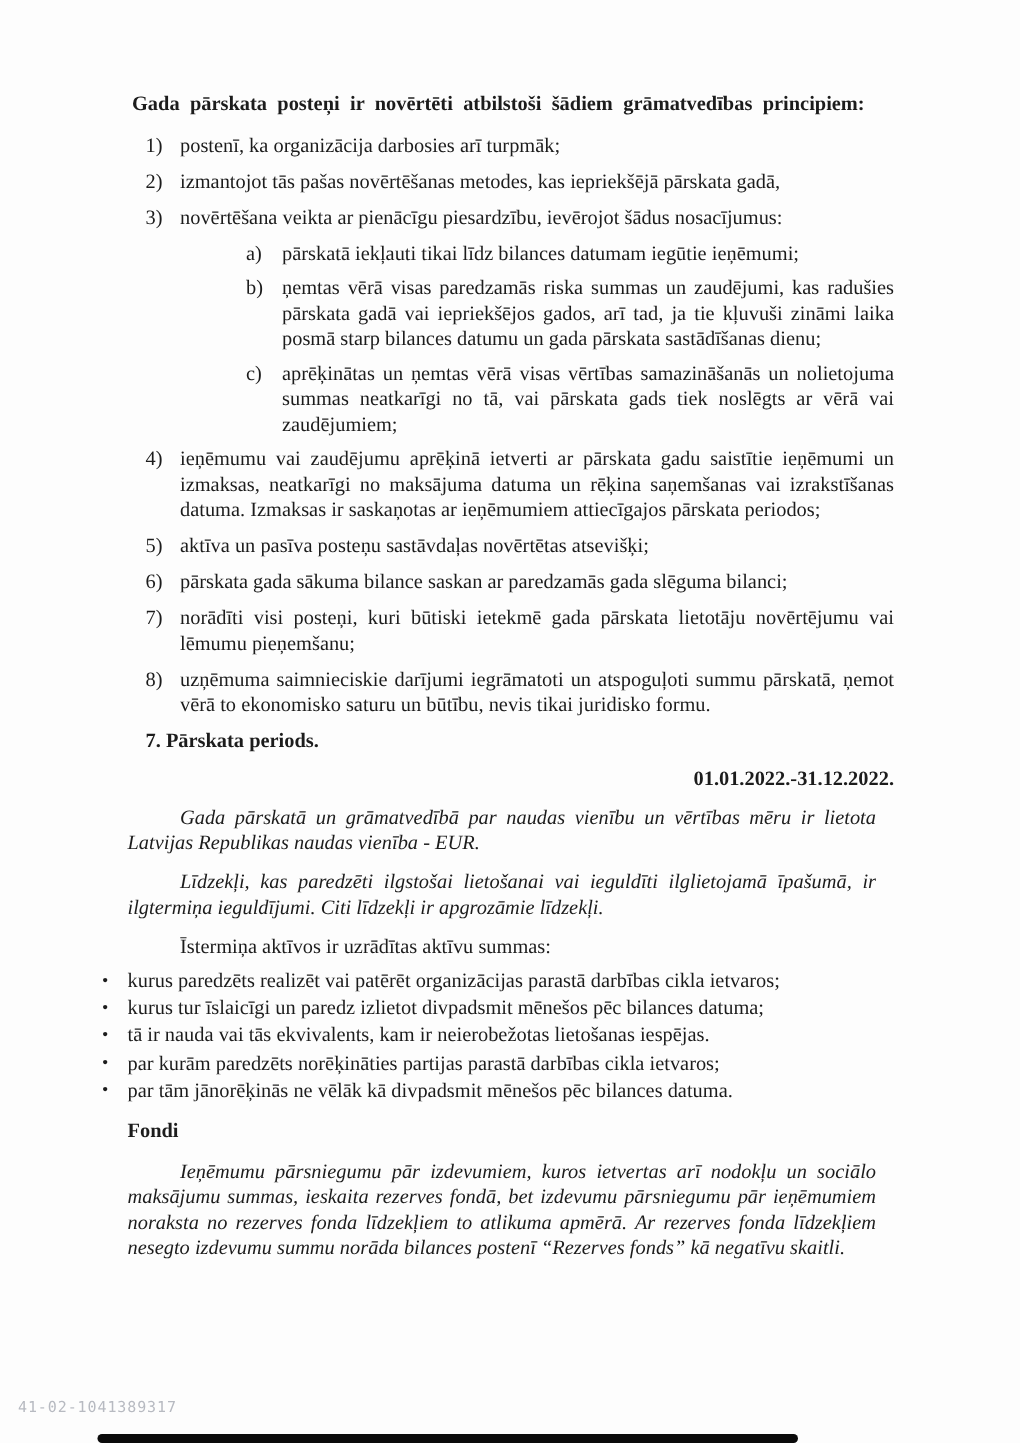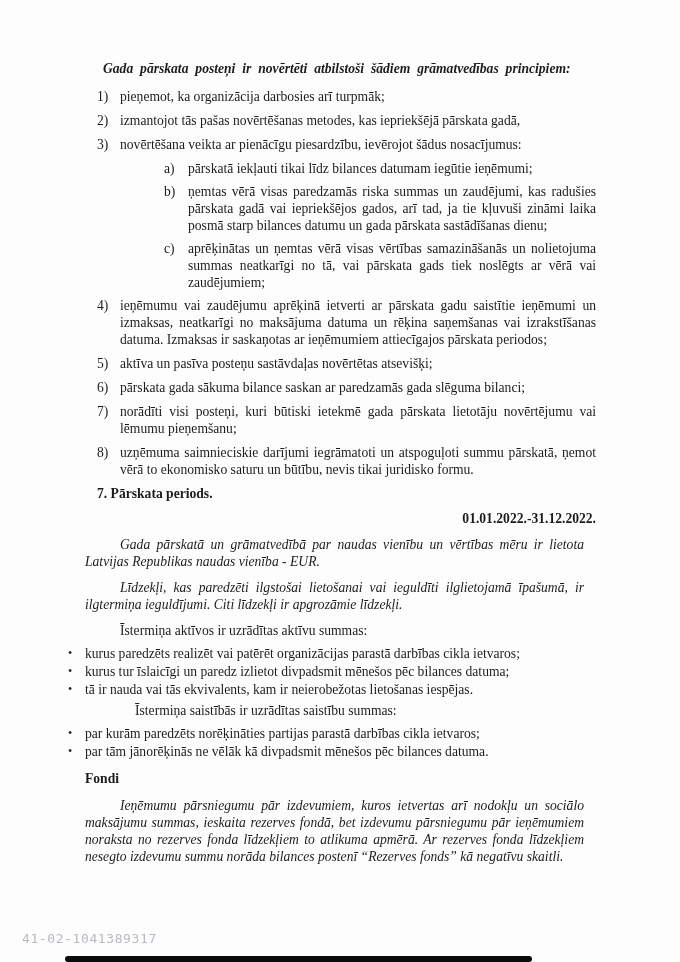--- a/index.html
+++ b/index.html
@@ -10,23 +10,22 @@
     box-sizing:border-box;
     padding:60px 84px 0 85px;
     font-family:"Liberation Serif", serif;
     font-size:13.6px;
     line-height:17px;
     color:#1c1c1c;
     overflow:hidden;
   }
   .doc-title {
     font-weight:700;
-    font-style:italic;
     word-spacing:3.5px;
-    margin:0 0 11px 18px;
+    margin:0 0 11px 3px;
   }
   .olist { margin:0; }
   .oitem { display:flex; margin:0 0 7px 12px; }
   .oitem .num { flex:0 0 23px; }
   .oitem .txt { flex:1; text-align:justify; }
   .sublist { margin-top:6px; }
   .subitem { display:flex; margin:0 0 6px 79px; }
   .subitem .num { flex:0 0 24px; }
   .subitem .txt { flex:1; text-align:justify; }
   .h-num { font-weight:700; margin:4px 0 8px 12px; }
@@ -34,43 +33,43 @@
   .h-fondi { font-weight:700; margin:10px 0 10px 0; }
   .period-line { font-weight:700; text-align:right; margin:2px 0 9px 0; }
   .para { text-align:justify; text-indent:35px; margin:0 12px 9px 0;font-style:italic; }
   .intro-line { margin:4px 0 6px 0; text-indent:35px; }
   .intro-line.more { text-indent:50px; }
   .blist { margin:0 0 2px 0; }
   .bitem { display:flex; margin:0 0 1px -17px; }
   .bitem .dot { flex:0 0 17px; font-size:12px; line-height:17px; }
   .bitem .txt { flex:1; text-align:justify; }
   .footer-code {
-    position:absolute; left:22px; top:930px;
+    position:absolute; left:12px; top:930px;
     font-family:"DejaVu Sans Mono", monospace;
-    font-size:13px; letter-spacing:0.6px;
+    font-size:10px; letter-spacing:0.6px;
     color:#b7bac1;
   }
   .scan-bar {
     position:absolute; left:65px; bottom:0;
     width:467px; height:6px;
     background:#0b0b0b; border-radius:3px;
   }
 </style>
 </head>
 <body>
 
 <div class="page">
 
   <p class="doc-title">Gada pārskata posteņi ir novērtēti atbilstoši šādiem grāmatvedības principiem:</p>
 
   <div class="olist">
 
     <div class="oitem">
       <span class="num">1)</span>
-      <span class="txt">pieņemot, ka organizācija darbosies arī turpmāk;</span>
+      <span class="txt">postenī, ka organizācija darbosies arī turpmāk;</span>
     </div>
 
     <div class="oitem">
       <span class="num">2)</span>
       <span class="txt">izmantojot tās pašas novērtēšanas metodes, kas iepriekšējā pārskata gadā,</span>
     </div>
 
     <div class="oitem">
       <span class="num">3)</span>
       <span class="txt">novērtēšana veikta ar pienācīgu piesardzību, ievērojot šādus nosacījumus:</span>
@@ -134,21 +133,20 @@
     <div class="bitem">
       <span class="dot">•</span>
       <span class="txt">kurus tur īslaicīgi un paredz izlietot divpadsmit mēnešos pēc bilances datuma;</span>
     </div>
     <div class="bitem">
       <span class="dot">•</span>
       <span class="txt">tā ir nauda vai tās ekvivalents, kam ir neierobežotas lietošanas iespējas.</span>
     </div>
   </div>
 
-  <p class="intro-line more">Īstermiņa saistībās ir uzrādītas saistību summas:</p>
 
   <div class="blist">
     <div class="bitem">
       <span class="dot">•</span>
       <span class="txt">par kurām paredzēts norēķināties partijas parastā darbības cikla ietvaros;</span>
     </div>
     <div class="bitem">
       <span class="dot">•</span>
       <span class="txt">par tām jānorēķinās ne vēlāk kā divpadsmit mēnešos pēc bilances datuma.</span>
     </div>

